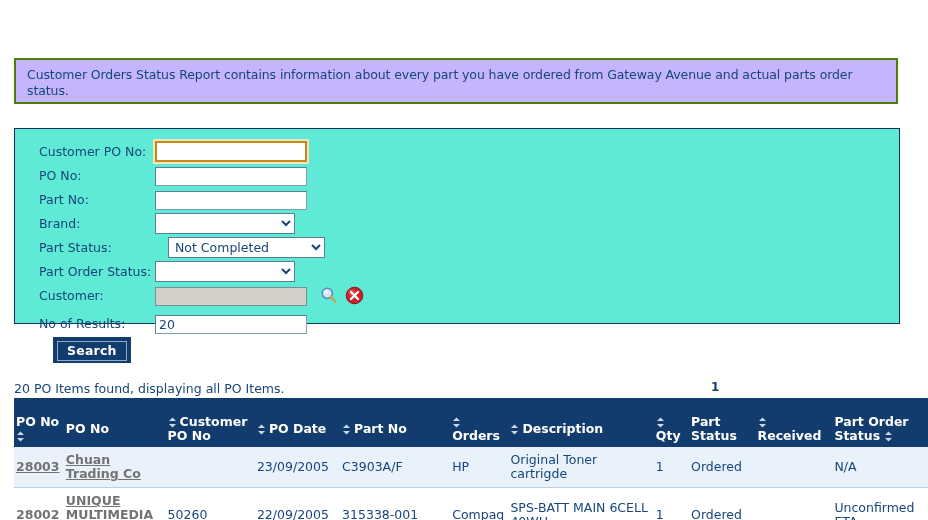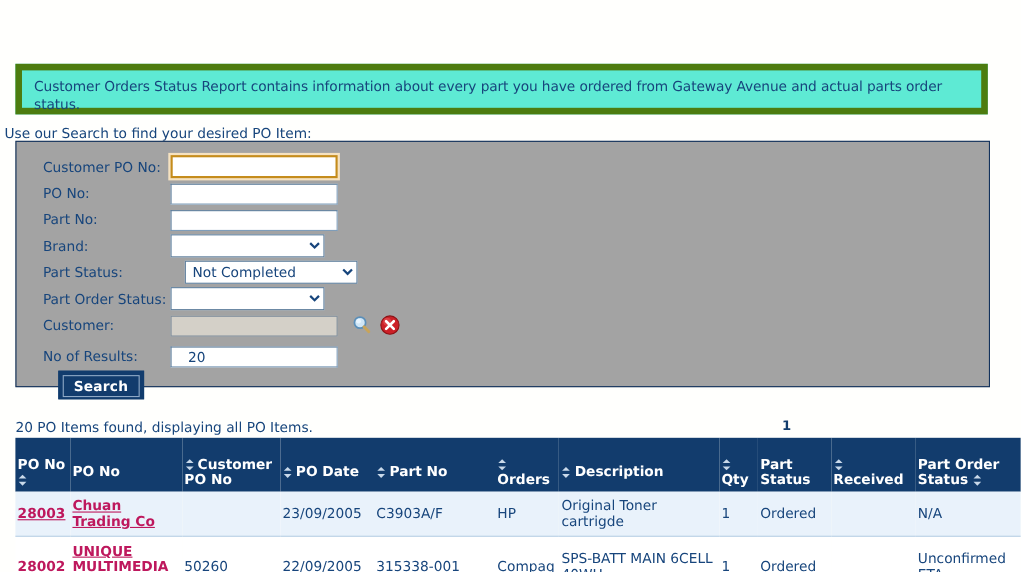--- a/index.html
+++ b/index.html
@@ -25,22 +25,22 @@
     color: #123c6d;
     letter-spacing: -0.2px;
     font-family: "DejaVu Sans", "Liberation Sans", sans-serif;
   }
 
   
   .info-box {
     position: absolute;
     left: 14px; top: 58px;
     width: 884px; height: 46px;
-    background: #5eead4;
-    border: 6px solid #4d7c0f;
+    background: #c4b5fd;
+    border: 2px solid #4d7c0f;
     padding: 7px 10px 0 11px;
   }
   .info-box-text {
     font-size: 12.5px;
     color: #17457c;
     line-height: 16px;
     letter-spacing: -0.1px;
   }
 
   
@@ -48,22 +48,22 @@
     position: absolute;
     left: 4px; top: 113px;
     font-size: 12.5px;
     color: #17457c;
   }
 
   
   .search-panel {
     position: absolute;
     left: 14px; top: 128px;
-    width: 886px; height: 224px;
-    background: #a3a3a3;
+    width: 886px; height: 196px;
+    background: #5eead4;
     border: 1px solid #13325c;
   }
   .form-row {
     position: absolute;
     left: 0; height: 24px;
   }
   .form-label {
     position: absolute;
     left: 24px;
     font-size: 12.5px;
@@ -74,21 +74,21 @@
   .field-wrap { position: absolute; left: 140px; }
 
   input.txt {
     width: 152px; height: 19px;
     border: 1px solid #7f9db9;
     border-top-color: #5d7d9b;
     border-left-color: #5d7d9b;
     background: #ffffff;
     font-size: 12.5px;
     color: #17457c;
-    padding: 1px 15px;
+    padding: 1px 3px;
     font-family: "DejaVu Sans", "Liberation Sans", sans-serif;
     outline: none;
   }
   input.txt.focused {
     border: 2px solid #c58c1c;
     background: #ffffff;
     box-shadow: 0 0 0 2px #f6e2c0;
     height: 21px;
     padding: 0 3px;
   }
@@ -175,21 +175,21 @@
   .sorter svg { display:block; }
   table.results tbody td {
     padding: 6px 2px 6px 2px;
     vertical-align: middle;
     line-height: 14px;
     border-bottom: 1px solid #b9cfe4;
   }
   tbody tr.odd  td { background: #e9f2fb; }
   tbody tr.even td { background: #ffffff; }
   td a, .link {
-    color: #be185d;
+    color: #737373;
     font-weight: bold;
     text-decoration: underline;
     cursor: pointer;
   }
   .colA { width: 48px; }
   .colB { width: 98px; }
   .colC { width: 86px; }
   .colD { width: 82px; }
   .colE { width: 106px; }
   .colF { width: 56px; }
@@ -202,21 +202,20 @@
 </head>
 <body>
 
 <div id="page">
 
 
   <div class="info-box">
     <div class="info-box-text">Customer Orders Status Report contains information about every part you have ordered from Gateway Avenue and actual parts order status.</div>
   </div>
 
-  <div class="search-intro">Use our Search to find your desired PO Item:</div>
 
   <div class="search-panel">
 
     <div class="form-row" style="top:13px;">
       <span class="form-label">Customer PO No:</span>
       <span class="field-wrap" style="top:-1px;">
         <input class="txt focused" type="text" autofocus="" value="" style="">
       </span>
     </div>
 

